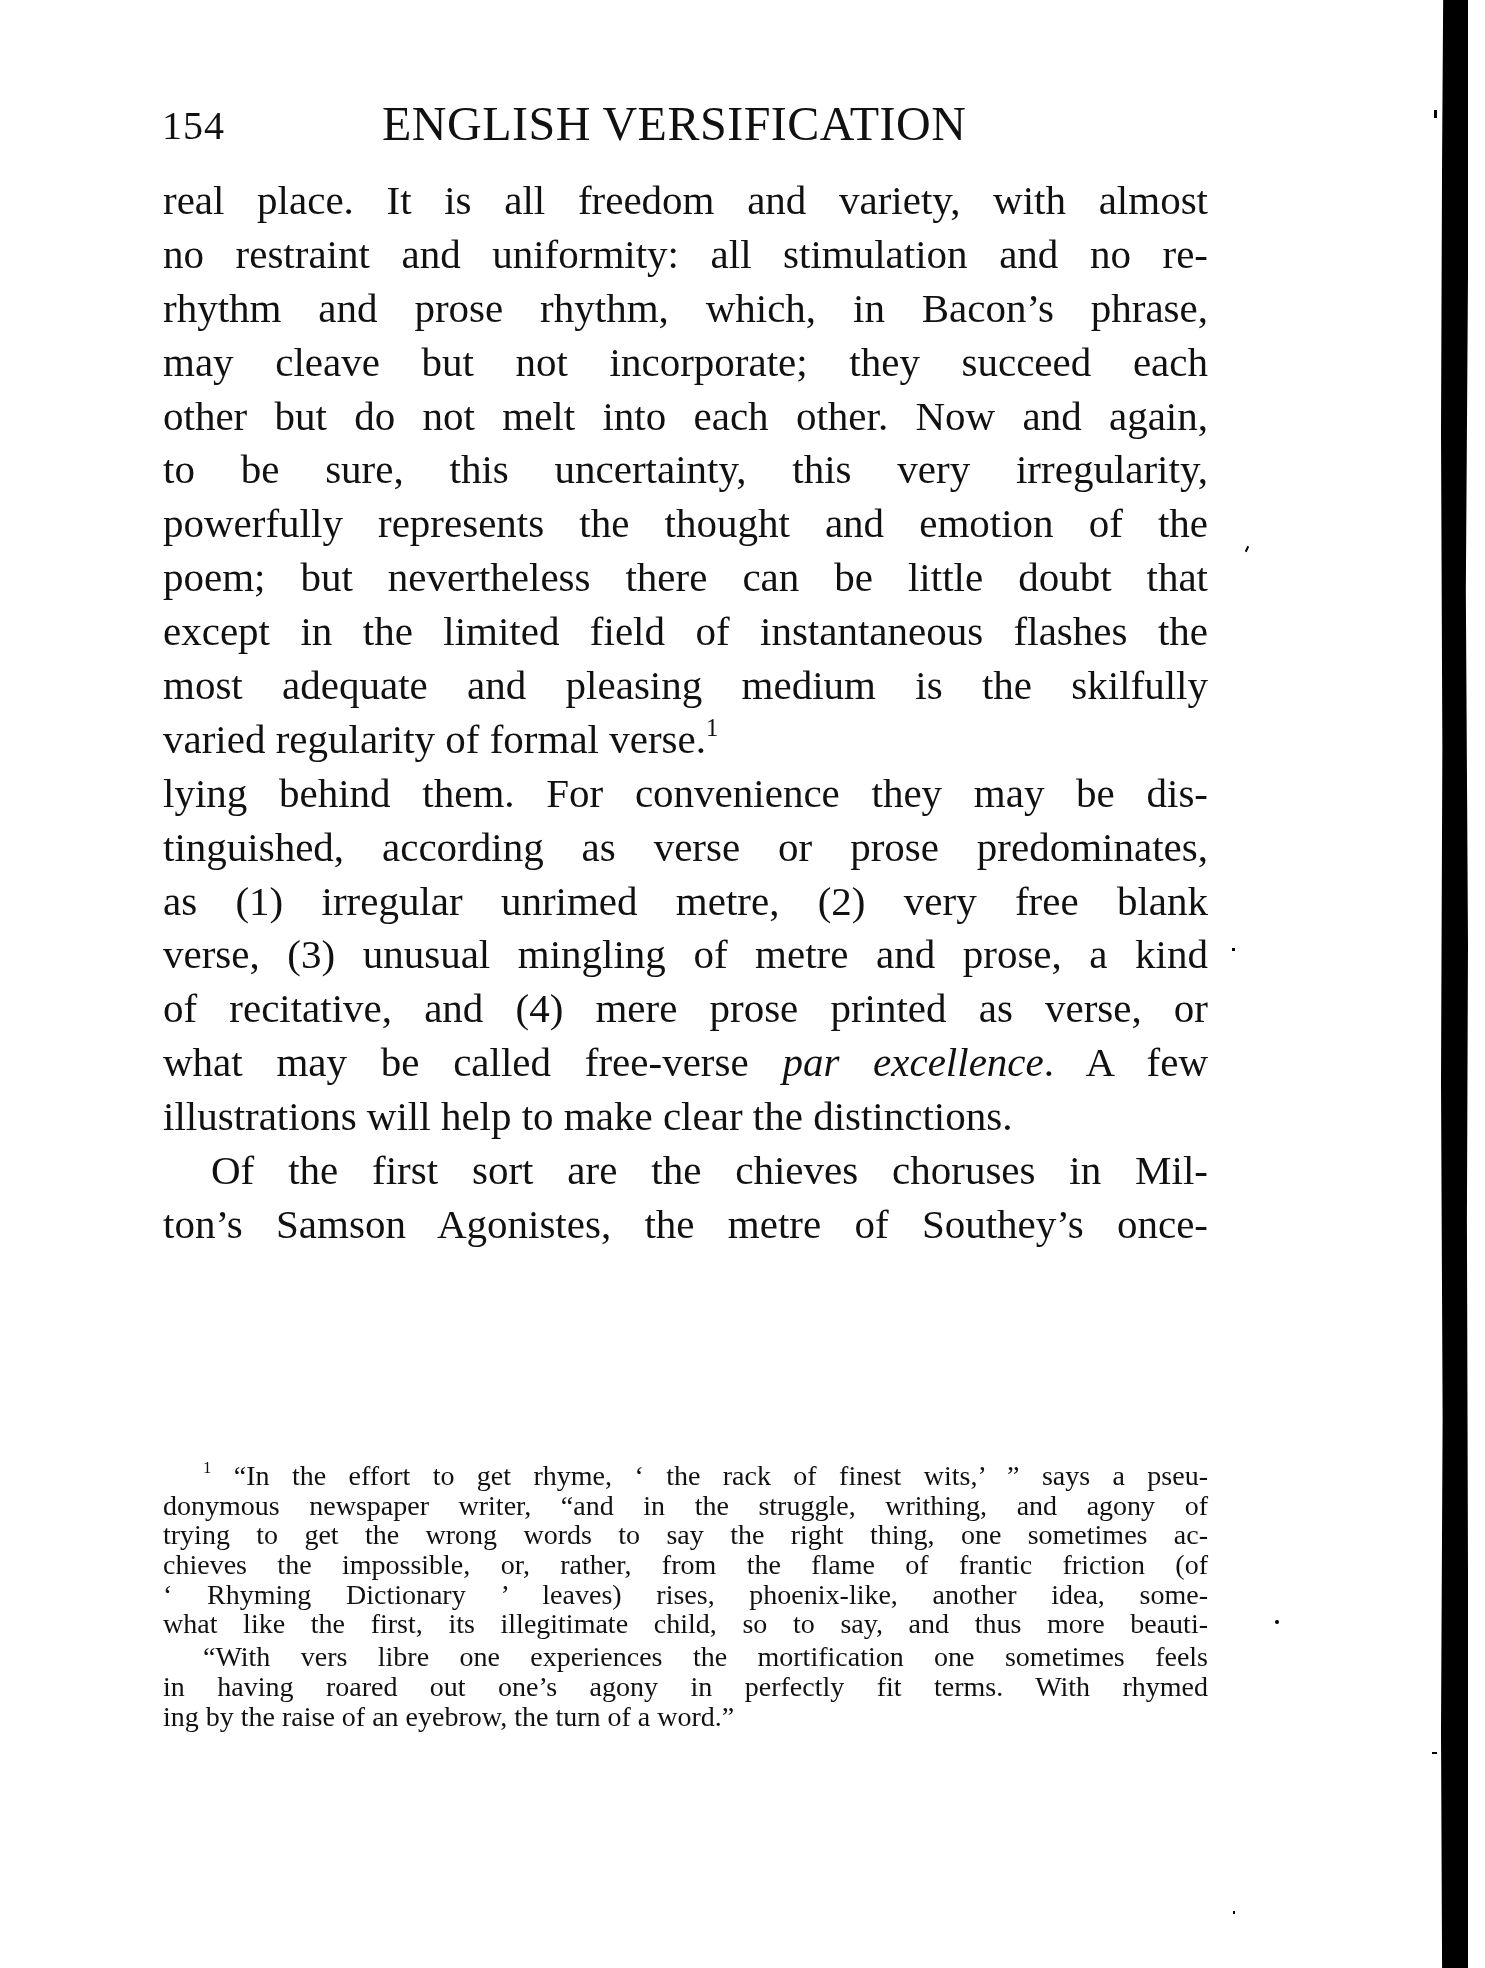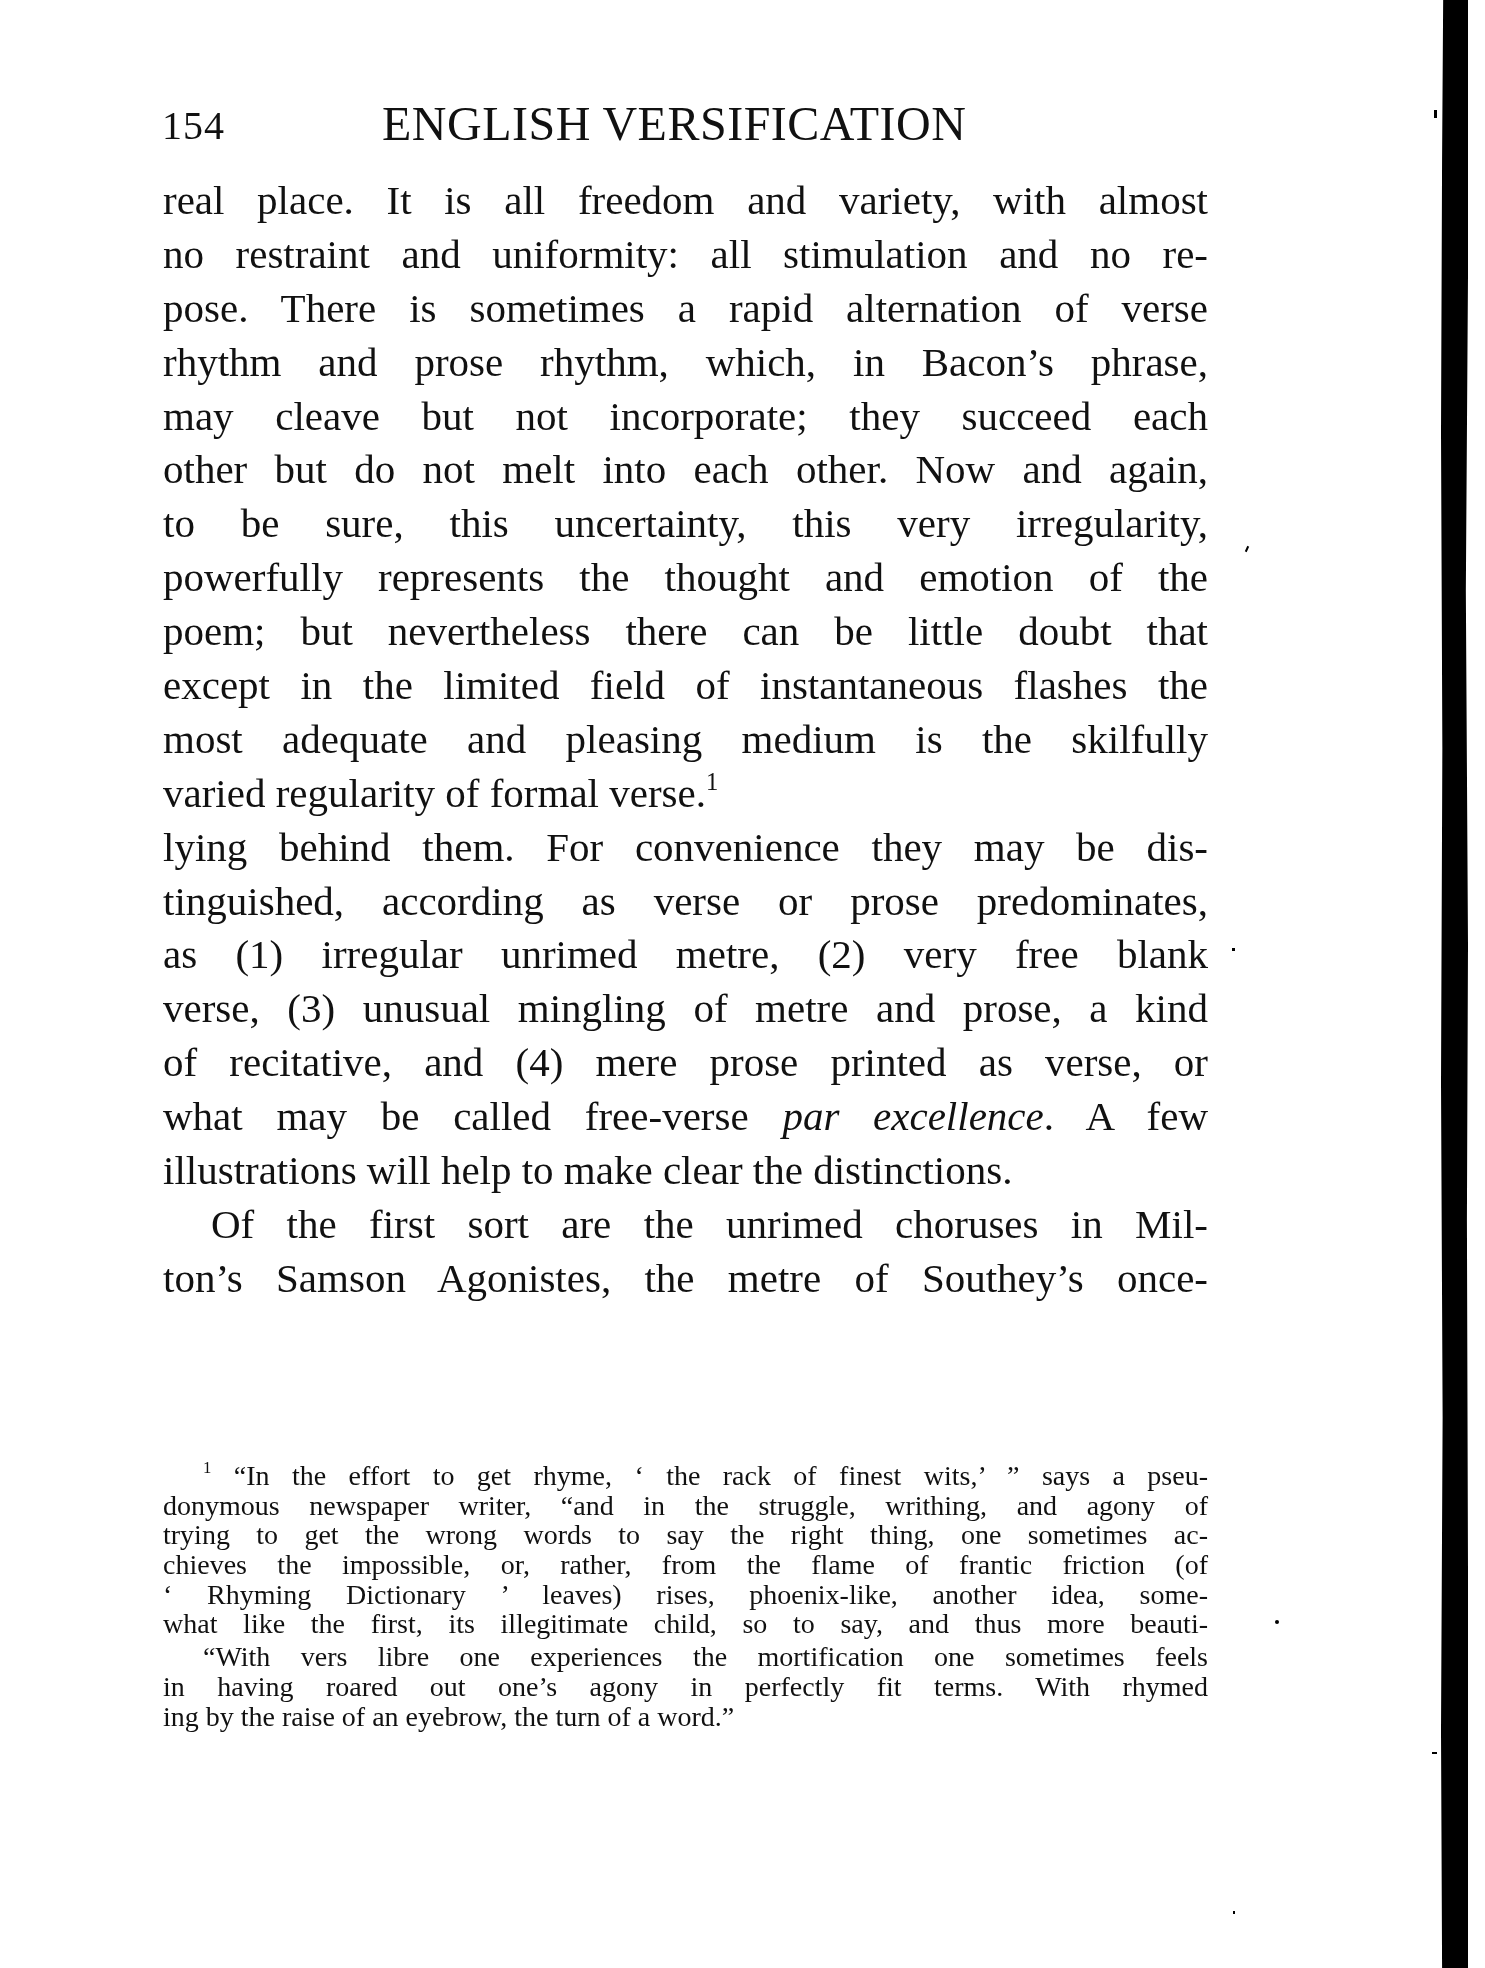--- a/index.html
+++ b/index.html
@@ -40,38 +40,37 @@
 <div class="page">
 
   <div class="running-head">
     <span class="page-number">154</span>
     <span class="head-title">ENGLISH VERSIFICATION</span>
   </div>
 
   <div class="body-text">
     <div class="line">real place.  It is all freedom and variety, with almost</div>
     <div class="line">no restraint and uniformity: all stimulation and no re-</div>
-    <div class="line">pose.  There is sometimes a rapid alternation of verse</div>
     <div class="line">rhythm and prose rhythm, which, in Bacon’s phrase,</div>
     <div class="line">may cleave but not incorporate; they succeed each</div>
     <div class="line">other but do not melt into each other.  Now and again,</div>
     <div class="line">to be sure, this uncertainty, this very irregularity,</div>
     <div class="line">powerfully represents the thought and emotion of the</div>
     <div class="line">poem; but nevertheless there can be little doubt that</div>
     <div class="line">except in the limited field of instantaneous flashes the</div>
     <div class="line">most adequate and pleasing medium is the skilfully</div>
     <div class="line last"><span>varied regularity of formal verse.</span><sup>1</sup></div>
     <div class="line">lying behind them.  For convenience they may be dis-</div>
     <div class="line">tinguished, according as verse or prose predominates,</div>
     <div class="line">as (1) irregular unrimed metre, (2) very free blank</div>
     <div class="line">verse, (3) unusual mingling of metre and prose, a kind</div>
     <div class="line">of recitative, and (4) mere prose printed as verse, or</div>
     <div class="line"><span>what may be called free-verse </span><em>par excellence</em><span>.  A few</span></div>
     <div class="line last">illustrations will help to make clear the distinctions.</div>
-    <div class="line indent">Of the first sort are the unrimed choruses in Mil-</div>
+    <div class="line indent">Of the first sort are the chieves choruses in Mil-</div>
     <div class="line">ton’s Samson Agonistes, the metre of Southey’s once-</div>
   </div>
 
   <div class="footnotes">
     <div class="fn-line indent"><sup>1</sup>&nbsp;<span>“In the effort to get rhyme, ‘ the rack of finest wits,’ ” says a pseu-</span></div>
     <div class="fn-line">donymous newspaper writer, “and in the struggle, writhing, and agony of</div>
     <div class="fn-line">trying to get the wrong words to say the right thing, one sometimes ac-</div>
     <div class="fn-line">chieves the impossible, or, rather, from the flame of frantic friction (of</div>
     <div class="fn-line">‘ Rhyming Dictionary ’ leaves) rises, phoenix-like, another idea, some-</div>
     <div class="fn-line">what like the first, its illegitimate child, so to say, and thus more beauti-</div>

